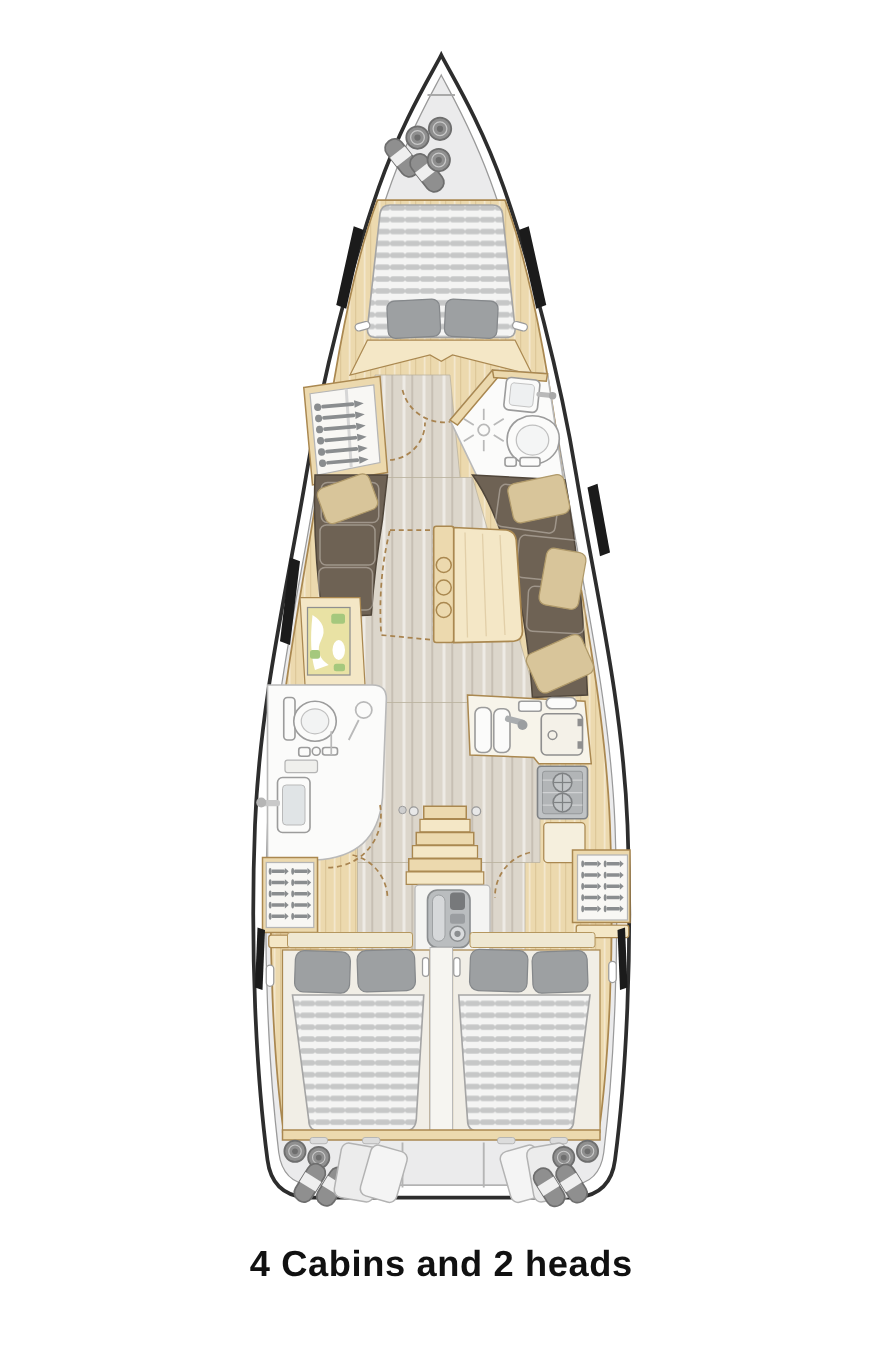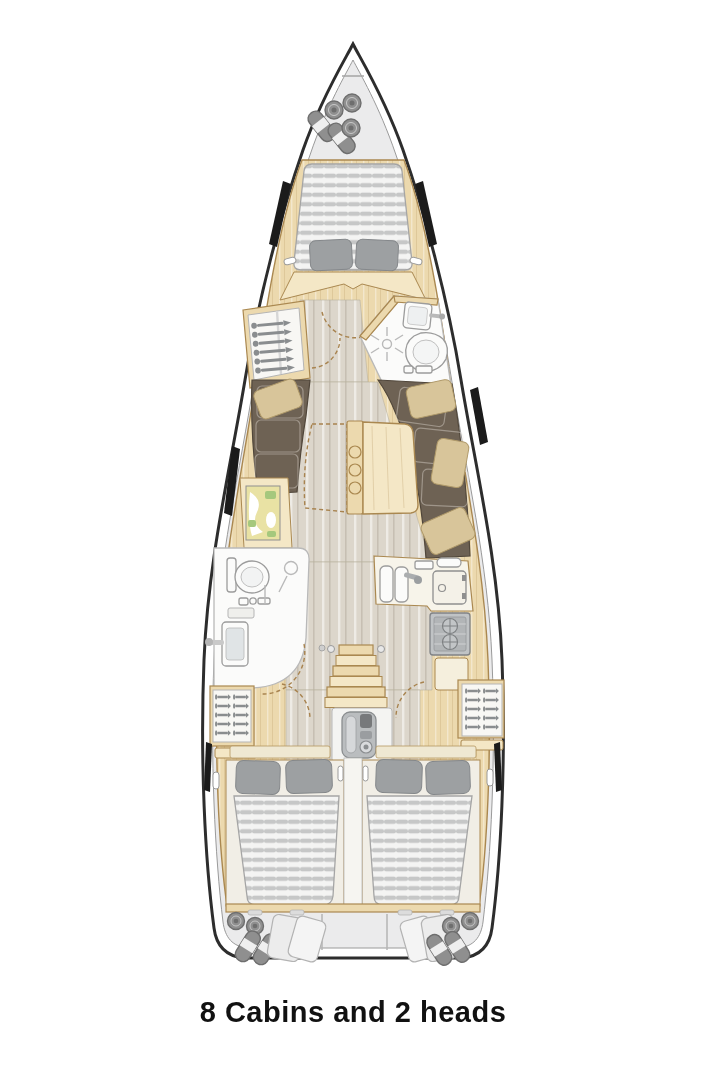--- a/index.html
+++ b/index.html
@@ -376,14 +376,14 @@
       <rect x="450" y="930" width="15" height="33" rx="7" class="fender"></rect>
           <rect x="450" y="941" width="15" height="9" fill="#efefef"></rect>
     </g>
     <g transform="rotate(-32 440 950)">
       <rect x="432" y="933" width="15" height="33" rx="7" class="fender"></rect>
           <rect x="432" y="944" width="15" height="9" fill="#efefef"></rect>
     </g>
   </g>
 </svg>
 
-<div class="caption">8 Cabins and 2 heads</div>
+<div class="caption">4 Cabins and 2 heads</div>
 </div>
 
 </body></html>

